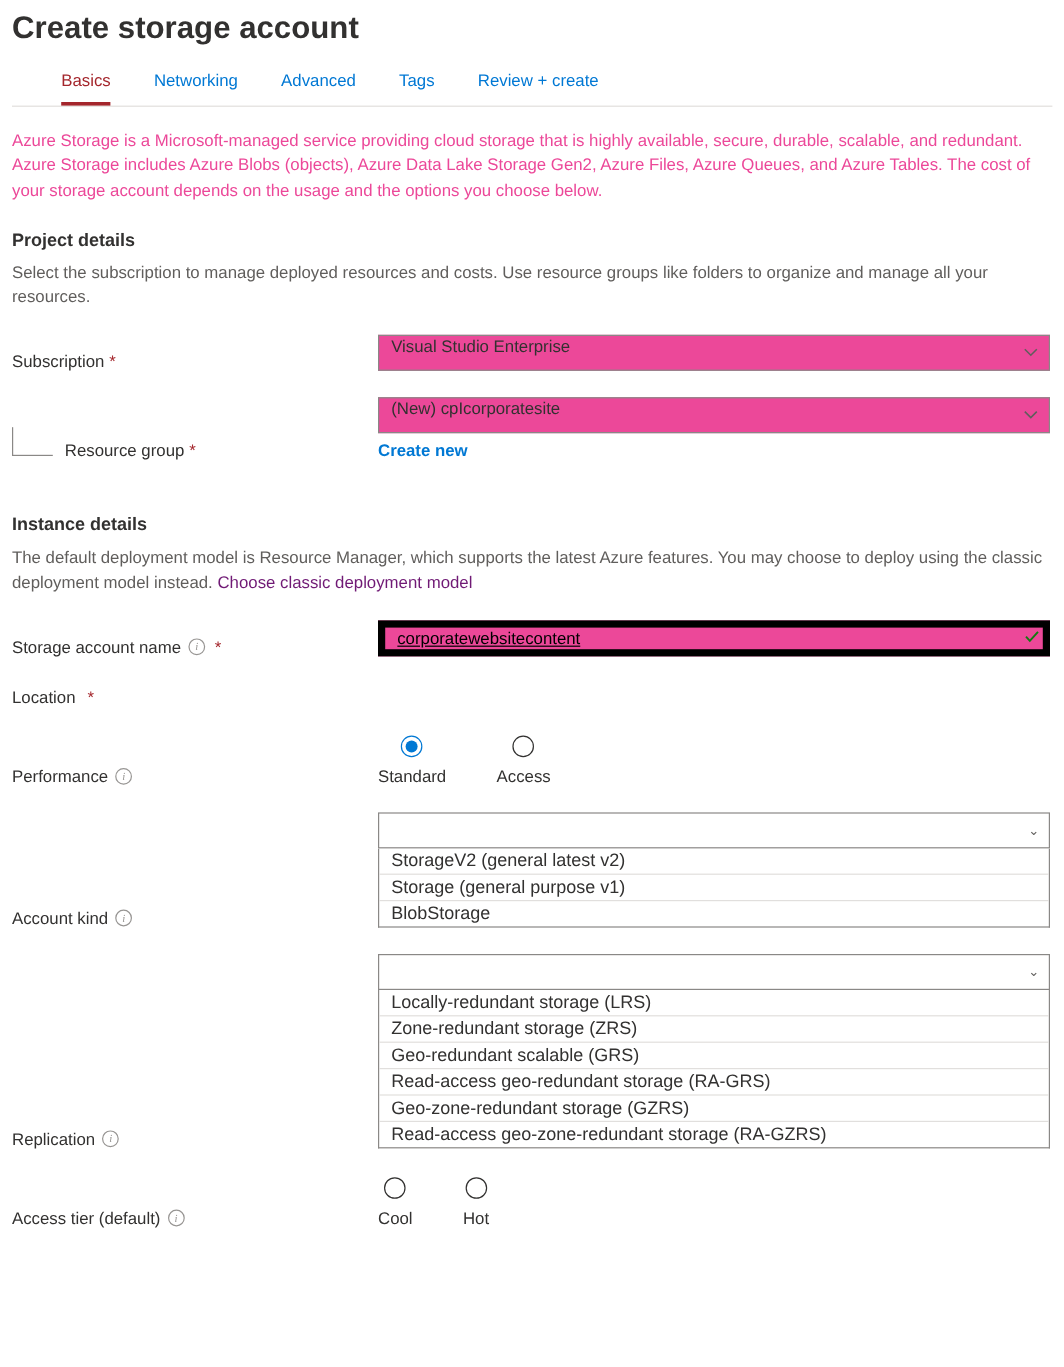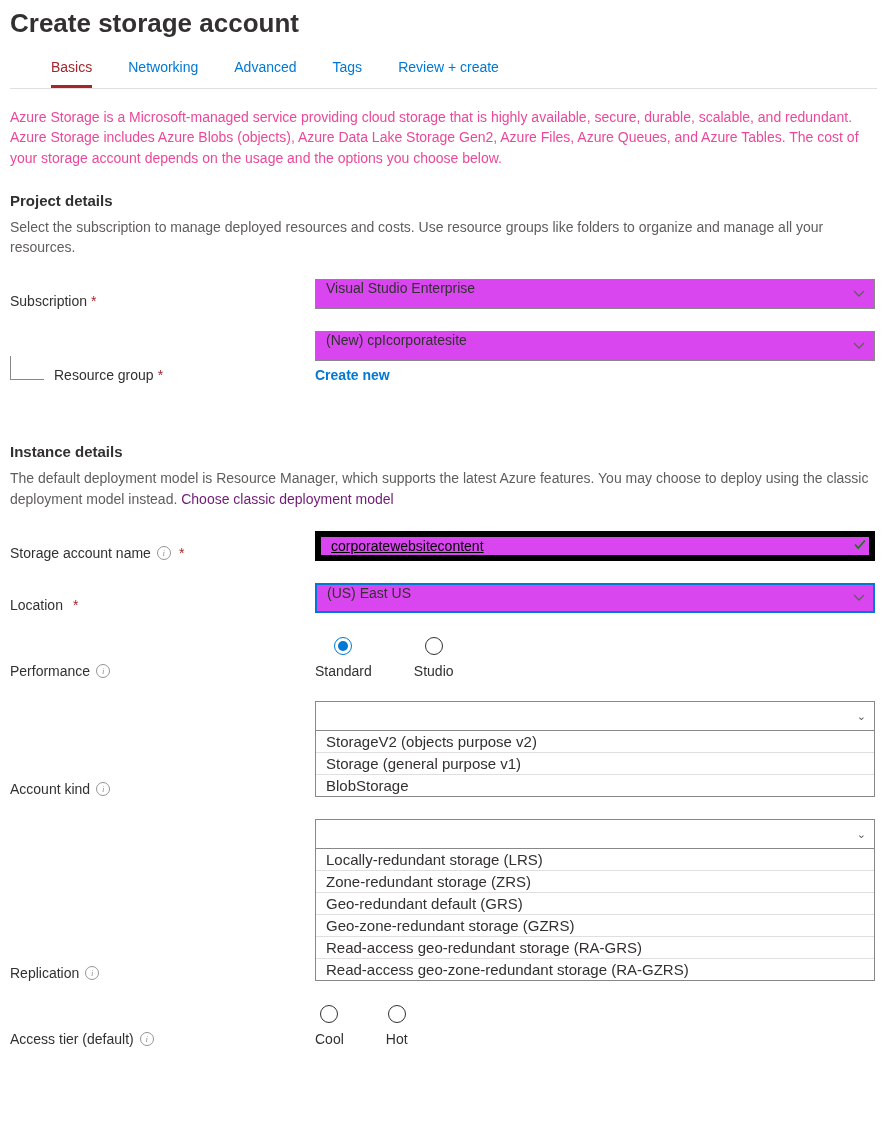--- a/index.html
+++ b/index.html
@@ -37,21 +37,21 @@
   }
   .intro {
     font-size: 14px;
     color: #ec4899;
     line-height: 1.45;
     margin-bottom: 24px;
   }
   .section-title {
     font-size: 15px;
     font-weight: 600;
-    margin: 20px 0 8px 0;
+    margin: 6px 0 8px 0;
   }
   .section-desc {
     font-size: 14px;
     color: #605e5c;
     line-height: 1.45;
     margin-bottom: 22px;
   }
   .link { color: #701a75; cursor: pointer; }
   .row {
     display: flex;
@@ -84,21 +84,21 @@
     font-style: italic;
     font-family: Georgia, serif;
   }
   .select, .text-input {
     width: 100%;
     height: 30px;
     border: 1px solid #8a8886;
     padding: 0 32px 0 10px;
     font-size: 14px;
     font-family: inherit;
-    background: #d946ef;
+    background: #ec4899;
     position: relative;
   }
   .select-wrap { position: relative; width: 100%; }
   .chev {
     position: absolute;
     right: 10px;
     top: 50%;
     transform: translateY(-50%);
     pointer-events: none;
   }
@@ -260,86 +260,76 @@
           </svg>
       </span>
     </div>
   </div>
 </div>
 
 <div class="row">
   <div class="label-col">
     <span>Location</span>
     <span class="req" style="margin-left:10px">*</span>
-  </div>
-  <div class="field-col">
-    <div class="select-wrap">
-      <div class="select focused">(US) East US</div>
-      <span class="chev">
-        <svg width="12" height="8" viewBox="0 0 12 8">
-            <path d="M1 1l5 5 5-5" stroke="#605e5c" stroke-width="1.3" fill="none"></path>
-          </svg>
-      </span>
-    </div>
   </div>
 </div>
 
 <div class="row">
   <div class="label-col">
     <span>Performance</span>
     <span class="info-icon">i</span>
   </div>
   <div class="field-col">
     <div class="radios">
       <label class="radio">
         <span class="radio-circle sel">
             <span class="radio-dot"></span>
           </span>
         <span>Standard</span>
       </label>
       <label class="radio">
         <span class="radio-circle"></span>
-        <span>Studio</span>
+        <span>Access</span>
       </label>
     </div>
   </div>
 </div>
 
 <div class="row">
   <div class="label-col">
     <span>Account kind</span>
     <span class="info-icon">i</span>
   </div>
   <div class="field-col">
     <div class="empty-select">
       <span class="small-chev">⌄</span>
     </div>
     <div class="listbox">
-      <div class="listbox-item">StorageV2 (objects purpose v2)</div>
+      <div class="listbox-item">StorageV2 (general latest v2)</div>
       <div class="listbox-item">Storage (general purpose v1)</div>
       <div class="listbox-item">BlobStorage</div>
     </div>
   </div>
 </div>
 
 <div class="row">
   <div class="label-col">
     <span>Replication</span>
     <span class="info-icon">i</span>
   </div>
   <div class="field-col">
     <div class="empty-select">
       <span class="small-chev">⌄</span>
     </div>
     <div class="listbox">
       <div class="listbox-item">Locally-redundant storage (LRS)</div>
       <div class="listbox-item">Zone-redundant storage (ZRS)</div>
-      <div class="listbox-item">Geo-redundant default (GRS)</div>
+      <div class="listbox-item">Geo-redundant scalable (GRS)</div>
+      <div class="listbox-item">Read-access geo-redundant storage (RA-GRS)</div>
       <div class="listbox-item">Geo-zone-redundant storage (GZRS)</div>
-      <div class="listbox-item">Read-access geo-redundant storage (RA-GRS)</div>
       <div class="listbox-item">Read-access geo-zone-redundant storage (RA-GZRS)</div>
     </div>
   </div>
 </div>
 
 <div class="row" style="margin-bottom:0">
   <div class="label-col">
     <span>Access tier (default)</span>
     <span class="info-icon">i</span>
   </div>

